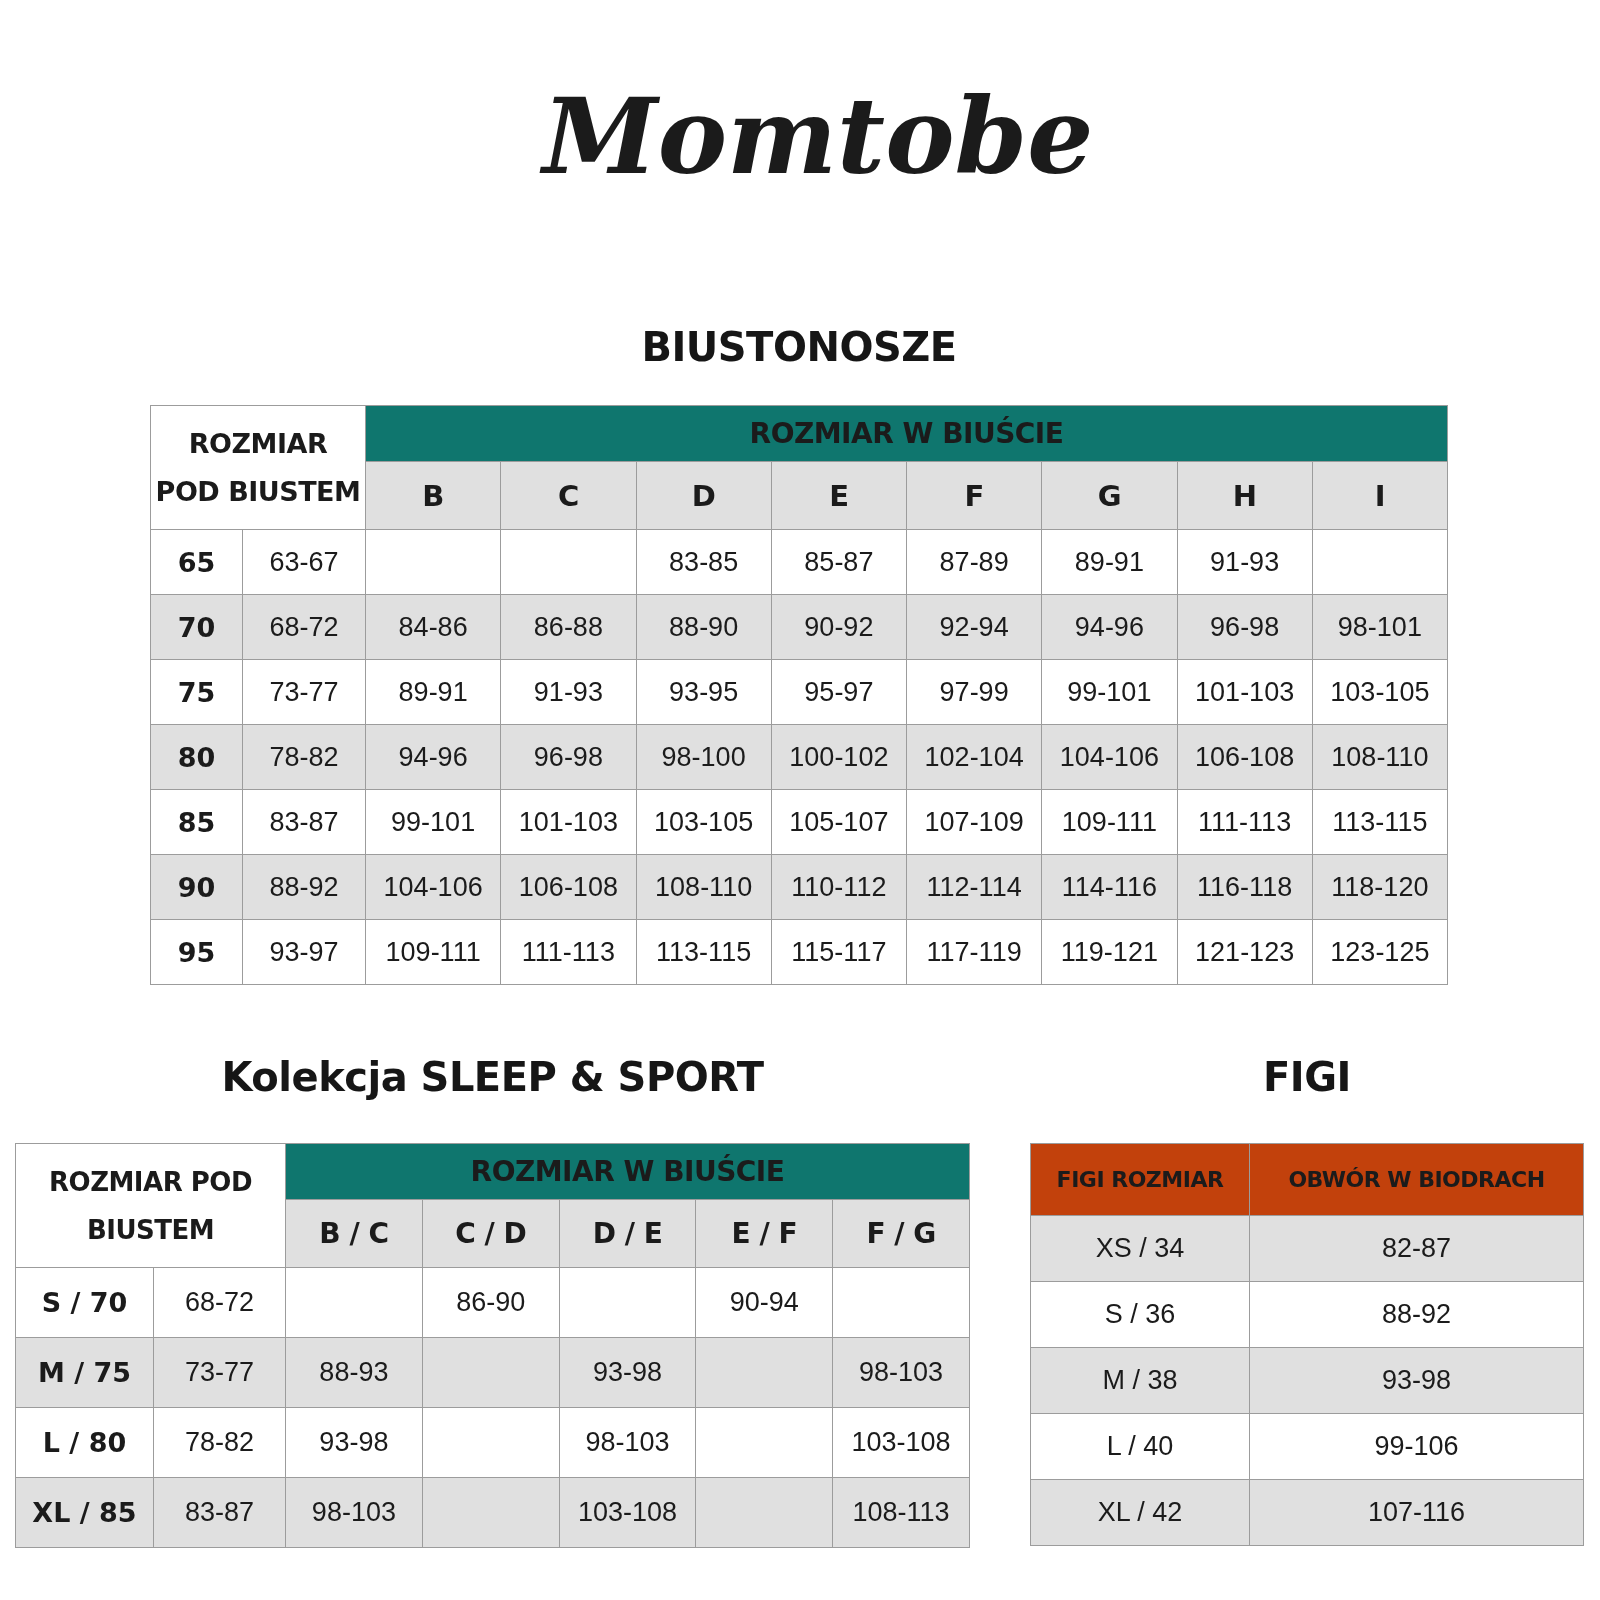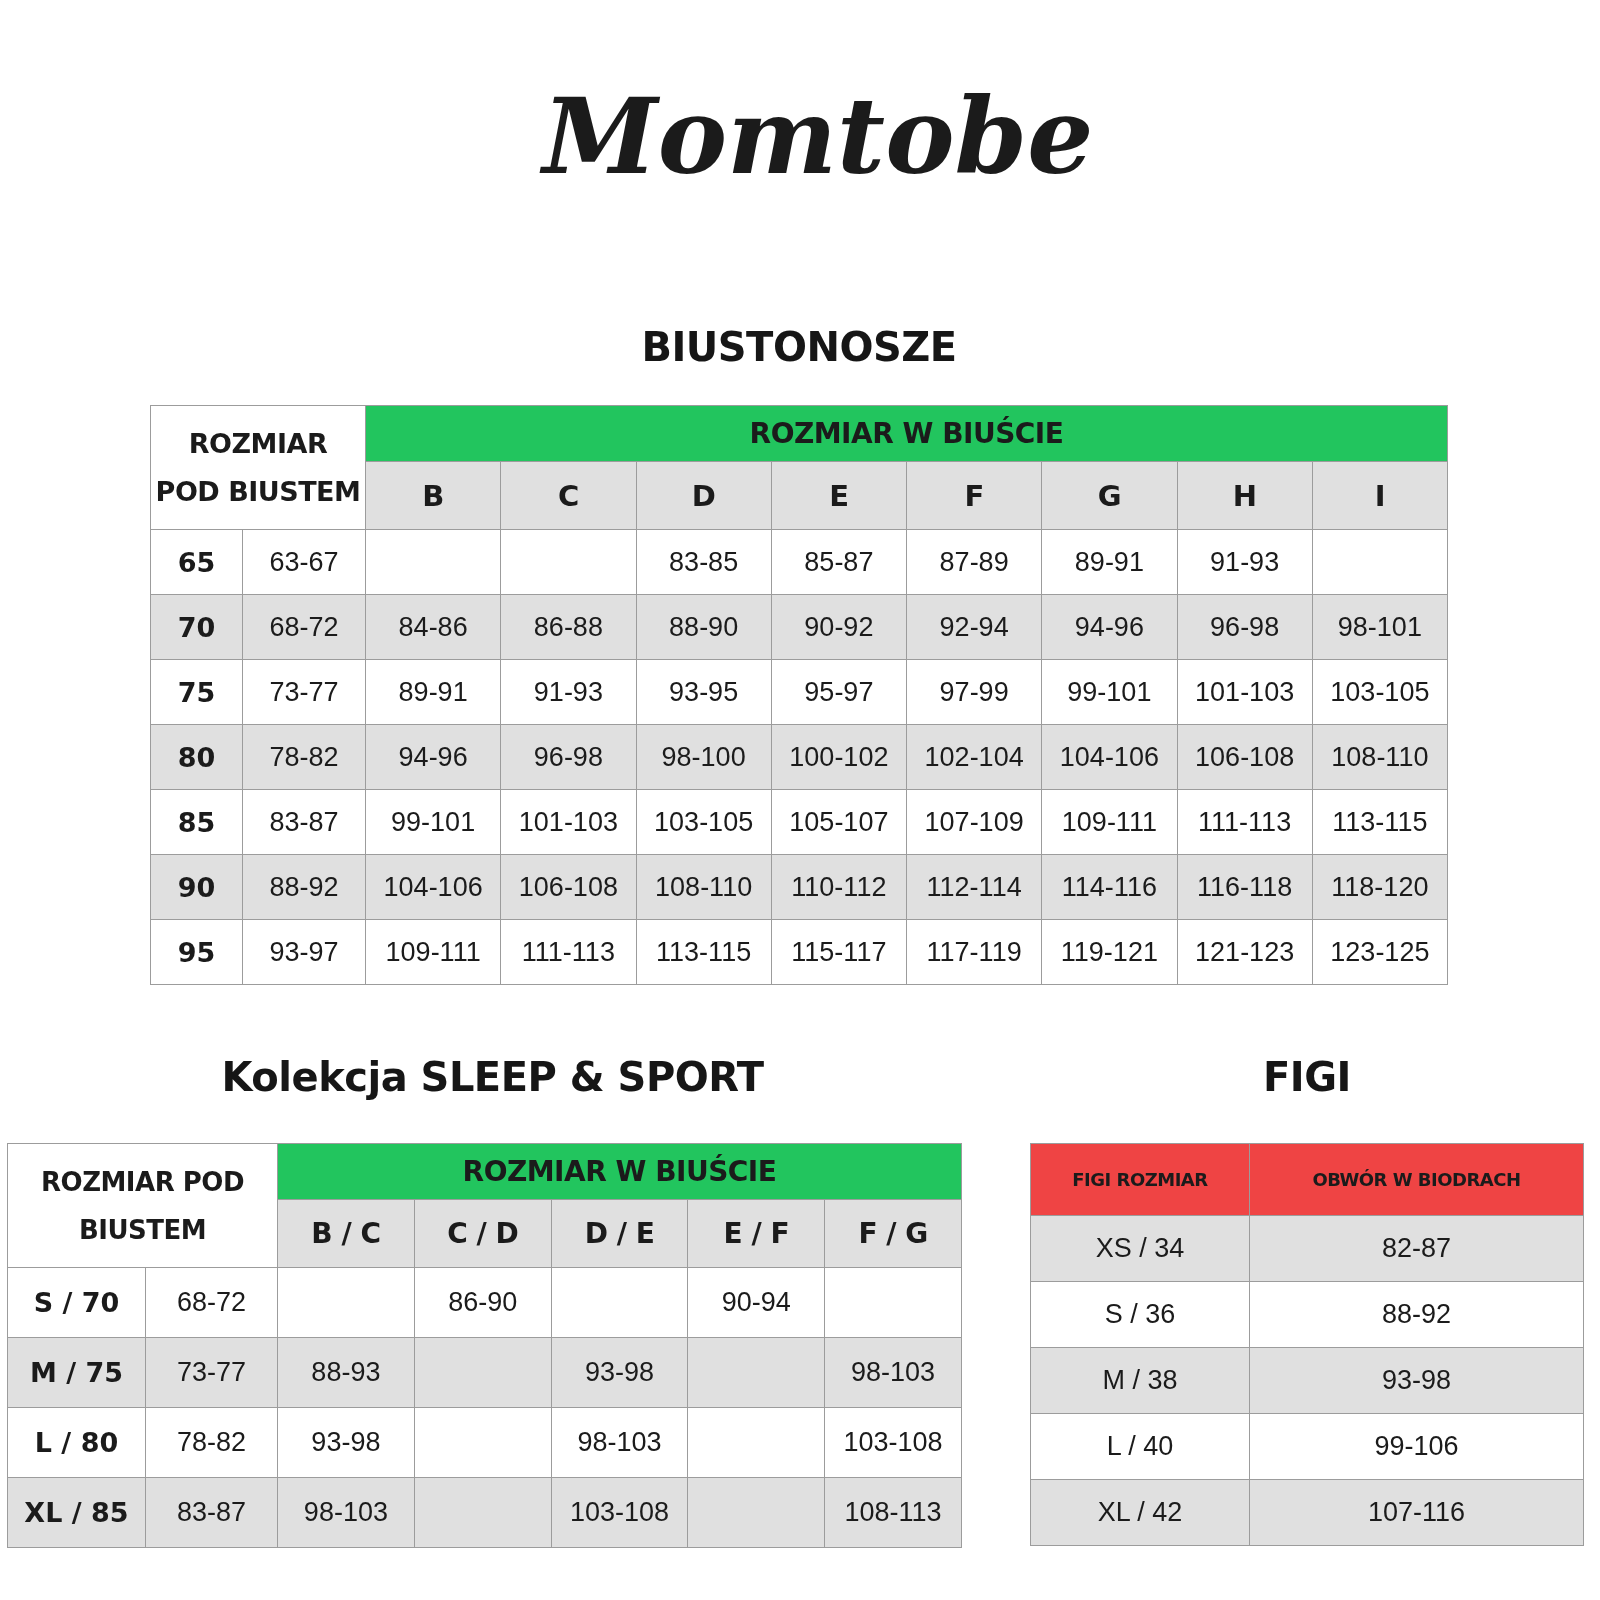--- a/index.html
+++ b/index.html
@@ -47,44 +47,44 @@
     text-align: center; vertical-align: middle;
     padding: 0; overflow: hidden;
   }
   .hdr {
     font-family: "DejaVu Sans", sans-serif;
     font-weight: 700; letter-spacing: -0.5px;
   }
   .size-tbl td { font-size: 27px; font-weight: 400; }
   .size-tbl tbody th { font-family: "DejaVu Sans", sans-serif; font-weight: 700; font-size: 27px; }
   .cup-row th { background: #e0e0e0; font-size: 29px; }
-  .group-cell { font-size: 28px; background: #22c55e; }
+  .group-cell { font-size: 28px; background: #0f766e; }
   .corner-cell { background: #ffffff; }
   .corner-cell div { line-height: 48px; }
 
   
   #bras-table { top: 405px; left: 150px; width: 1298px; }
   #bras-table .group-row { height: 56px; }
   #bras-table .cup-row   { height: 68px; }
   #bras-table tbody tr   { height: 65px; }
   #bras-table .corner-cell { font-size: 27px; }
 
   
-  #sleep-table { top: 1143px; left: 7px; width: 955px; }
+  #sleep-table { top: 1143px; left: 15px; width: 955px; }
   #sleep-table .group-row { height: 56px; }
   #sleep-table .cup-row   { height: 68px; }
   #sleep-table tbody tr   { height: 70px; }
   #sleep-table .corner-cell { font-size: 26px; }
   #sleep-table .cup-row th { font-size: 28px; }
 
   
   #figi-table { top: 1143px; left: 1030px; width: 554px; }
   #figi-table thead tr { height: 72px; }
   #figi-table tbody tr { height: 66px; }
-  #figi-table thead th { font-size: 18px; background: #ef4444; margin-left: 8px; }
+  #figi-table thead th { font-size: 22px; background: #c2410c; margin-left: 8px; }
 
   
   #bras-table  tbody tr:nth-child(even),
   #sleep-table tbody tr:nth-child(even),
   #figi-table  tbody tr:nth-child(odd) { background: #e0e0e0; }
 </style>
 </head>
 <body>
 
 <div class="abs logo">

